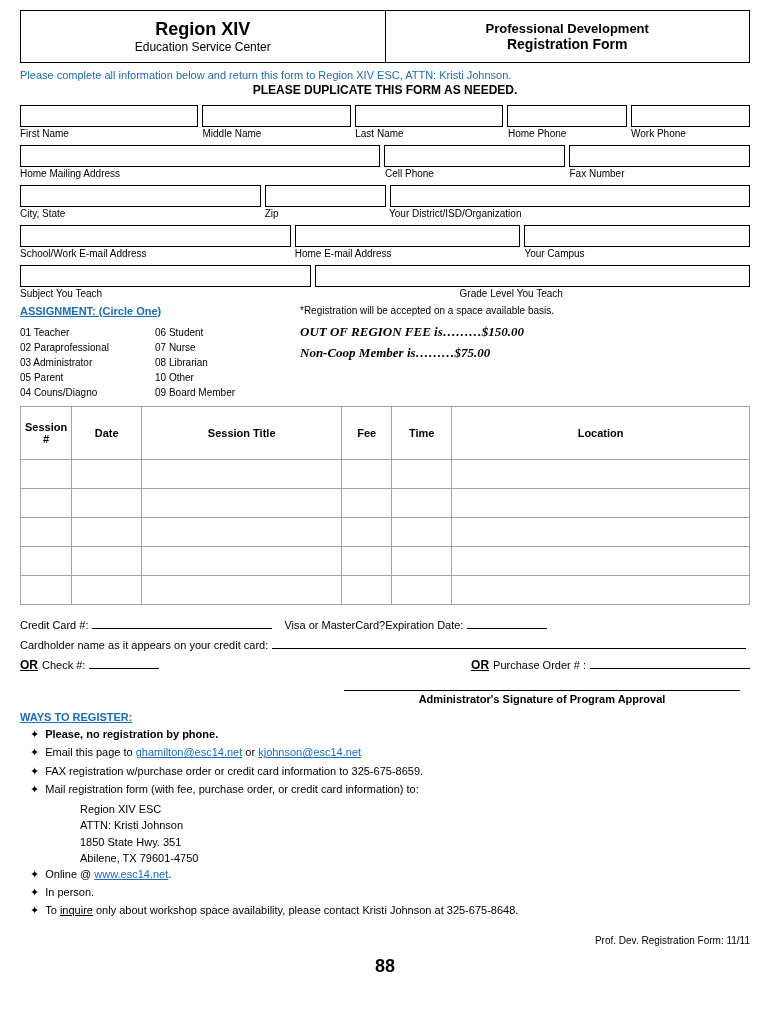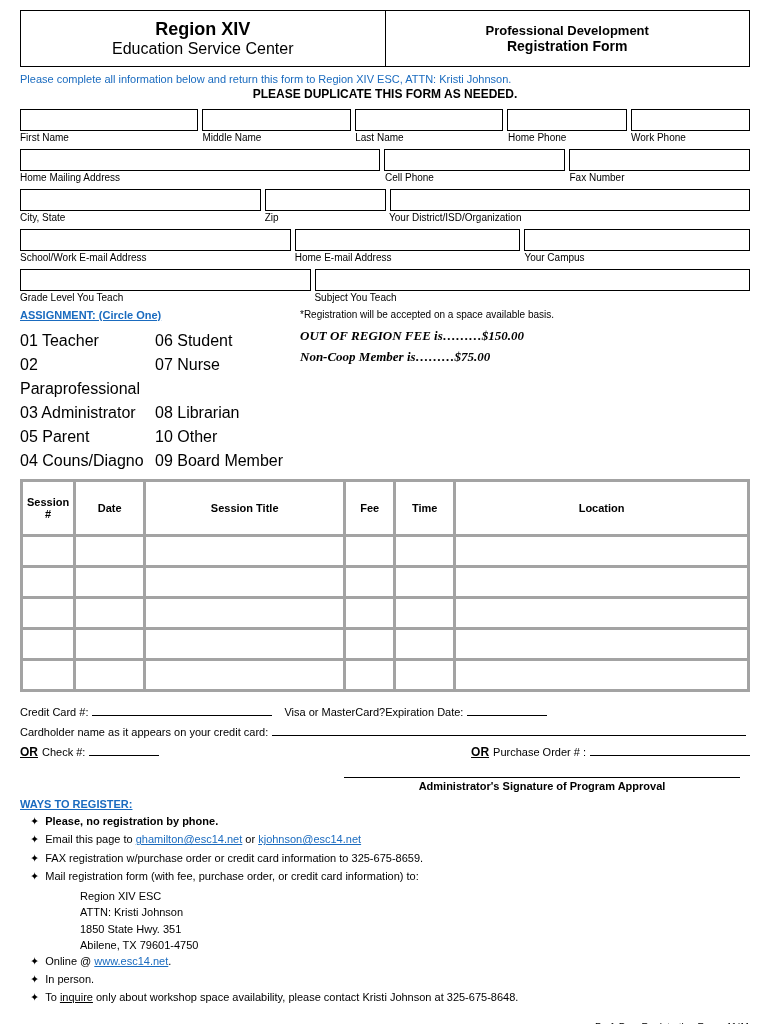--- a/index.html
+++ b/index.html
@@ -23,21 +23,21 @@
       flex: 1;
       text-align: center;
       padding: 8px 10px;
       border-right: 1px solid #000;
     }
     .header-left .org-name {
       font-size: 18px;
       font-weight: bold;
     }
     .header-left .org-sub {
-      font-size: 16px;
+      font-size: 12px;
     }
     .header-right {
       flex: 1;
       text-align: center;
       padding: 8px 10px;
     }
     .header-right .form-title-line1 {
       font-size: 13px;
       font-weight: bold;
     }
@@ -96,21 +96,21 @@
     .assignment-title {
       color: #1a6bbf;
       font-size: 11px;
       text-decoration: underline;
       font-weight: bold;
       margin-bottom: 8px;
     }
     .assignment-items {
       display: grid;
       grid-template-columns: 1fr 1fr;
-      font-size: 16px;
+      font-size: 10px;
       line-height: 1.5;
     }
     .register-early {
       color: #c00000;
       font-size: 18px;
       font-style: italic;
       font-weight: bold;
       margin-bottom: 4px;
       font-family: 'Times New Roman', serif;
     }
@@ -125,21 +125,21 @@
       font-family: 'Times New Roman', serif;
       line-height: 1.6;
     }
     .sessions-table {
       width: 100%;
       border-collapse: collapse;
       margin-bottom: 10px;
       margin-top: 4px;
     }
     .sessions-table th, .sessions-table td {
-      border: 3px solid #a3a3a3;
+      border: 1px solid #a3a3a3;
       padding: 14px 4px;
       font-size: 11px;
     }
     .sessions-table th {
       background: #fff;
       font-weight: bold;
       text-align: center;
       font-size: 11px;
     }
     .sessions-table td {
@@ -335,22 +335,22 @@
     <div class="label-cell" style="flex:1">Your Campus</div>
   </div>
 </div>
 
 <div class="row-with-labels form-section">
   <div class="input-boxes">
     <div class="input-field" style="flex:1.2"></div>
     <div class="input-field" style="flex:1.8"></div>
   </div>
   <div class="label-row">
+    <div class="label-cell" style="flex:1.8">Subject You Teach</div>
     <div class="label-cell" style="flex:1.2">Grade Level You Teach</div>
-    <div class="label-cell" style="flex:1.8">Subject You Teach</div>
   </div>
 </div>
 
 <div class="section-divider">
   <div class="left-section">
     <div class="assignment-title">ASSIGNMENT:  (Circle One)</div>
     <div class="assignment-items">
       <div>01 Teacher</div>
       <div>06 Student</div>
       <div>02 Paraprofessional</div>

